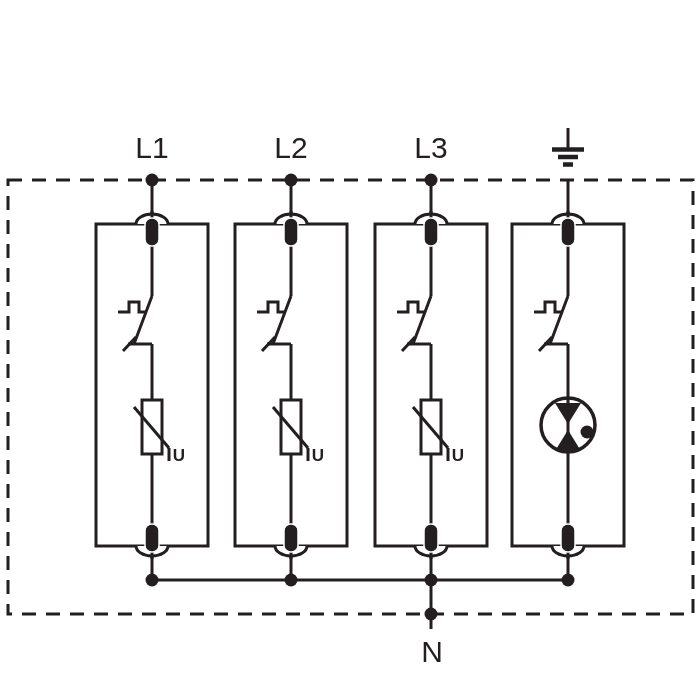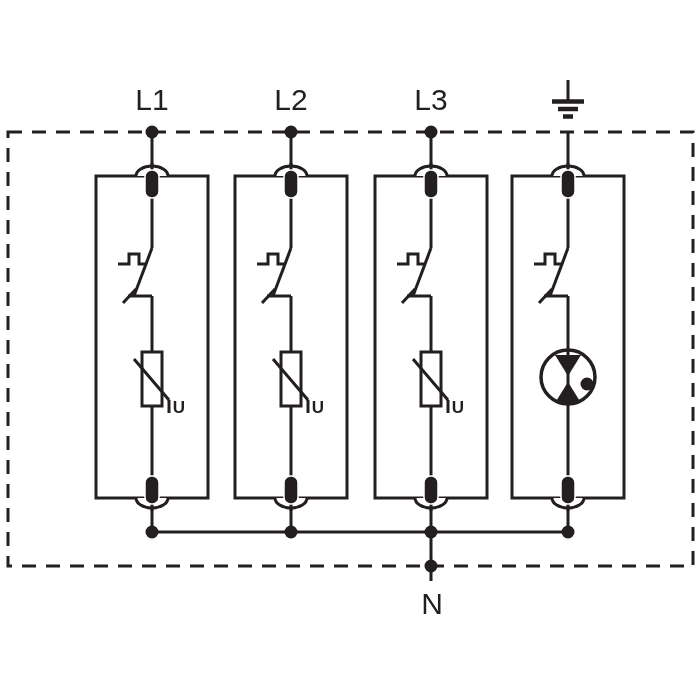--- a/index.html
+++ b/index.html
@@ -1,16 +1,16 @@
 <!DOCTYPE html>
 <html><head>
 <meta charset="utf-8">
 <style>
   html,body{margin:0;padding:0;background:#ffffff;}
-  .stage{width:700px;height:620px;background:#ffffff;position:relative;overflow:hidden;}
+  .stage{width:700px;height:620px;background:#ffffff;position:relative;overflow:hidden;margin-top:48px;}
   text{font-family:"Liberation Sans","DejaVu Sans",sans-serif;fill:#231f20;}
   .lbl{font-size:30px;}
   .ulbl{font-size:17px;font-weight:bold;}
 </style>
 </head>
 <body>
 
 <div class="stage">
 <svg width="700" height="700" viewBox="0 0 700 700">
 

